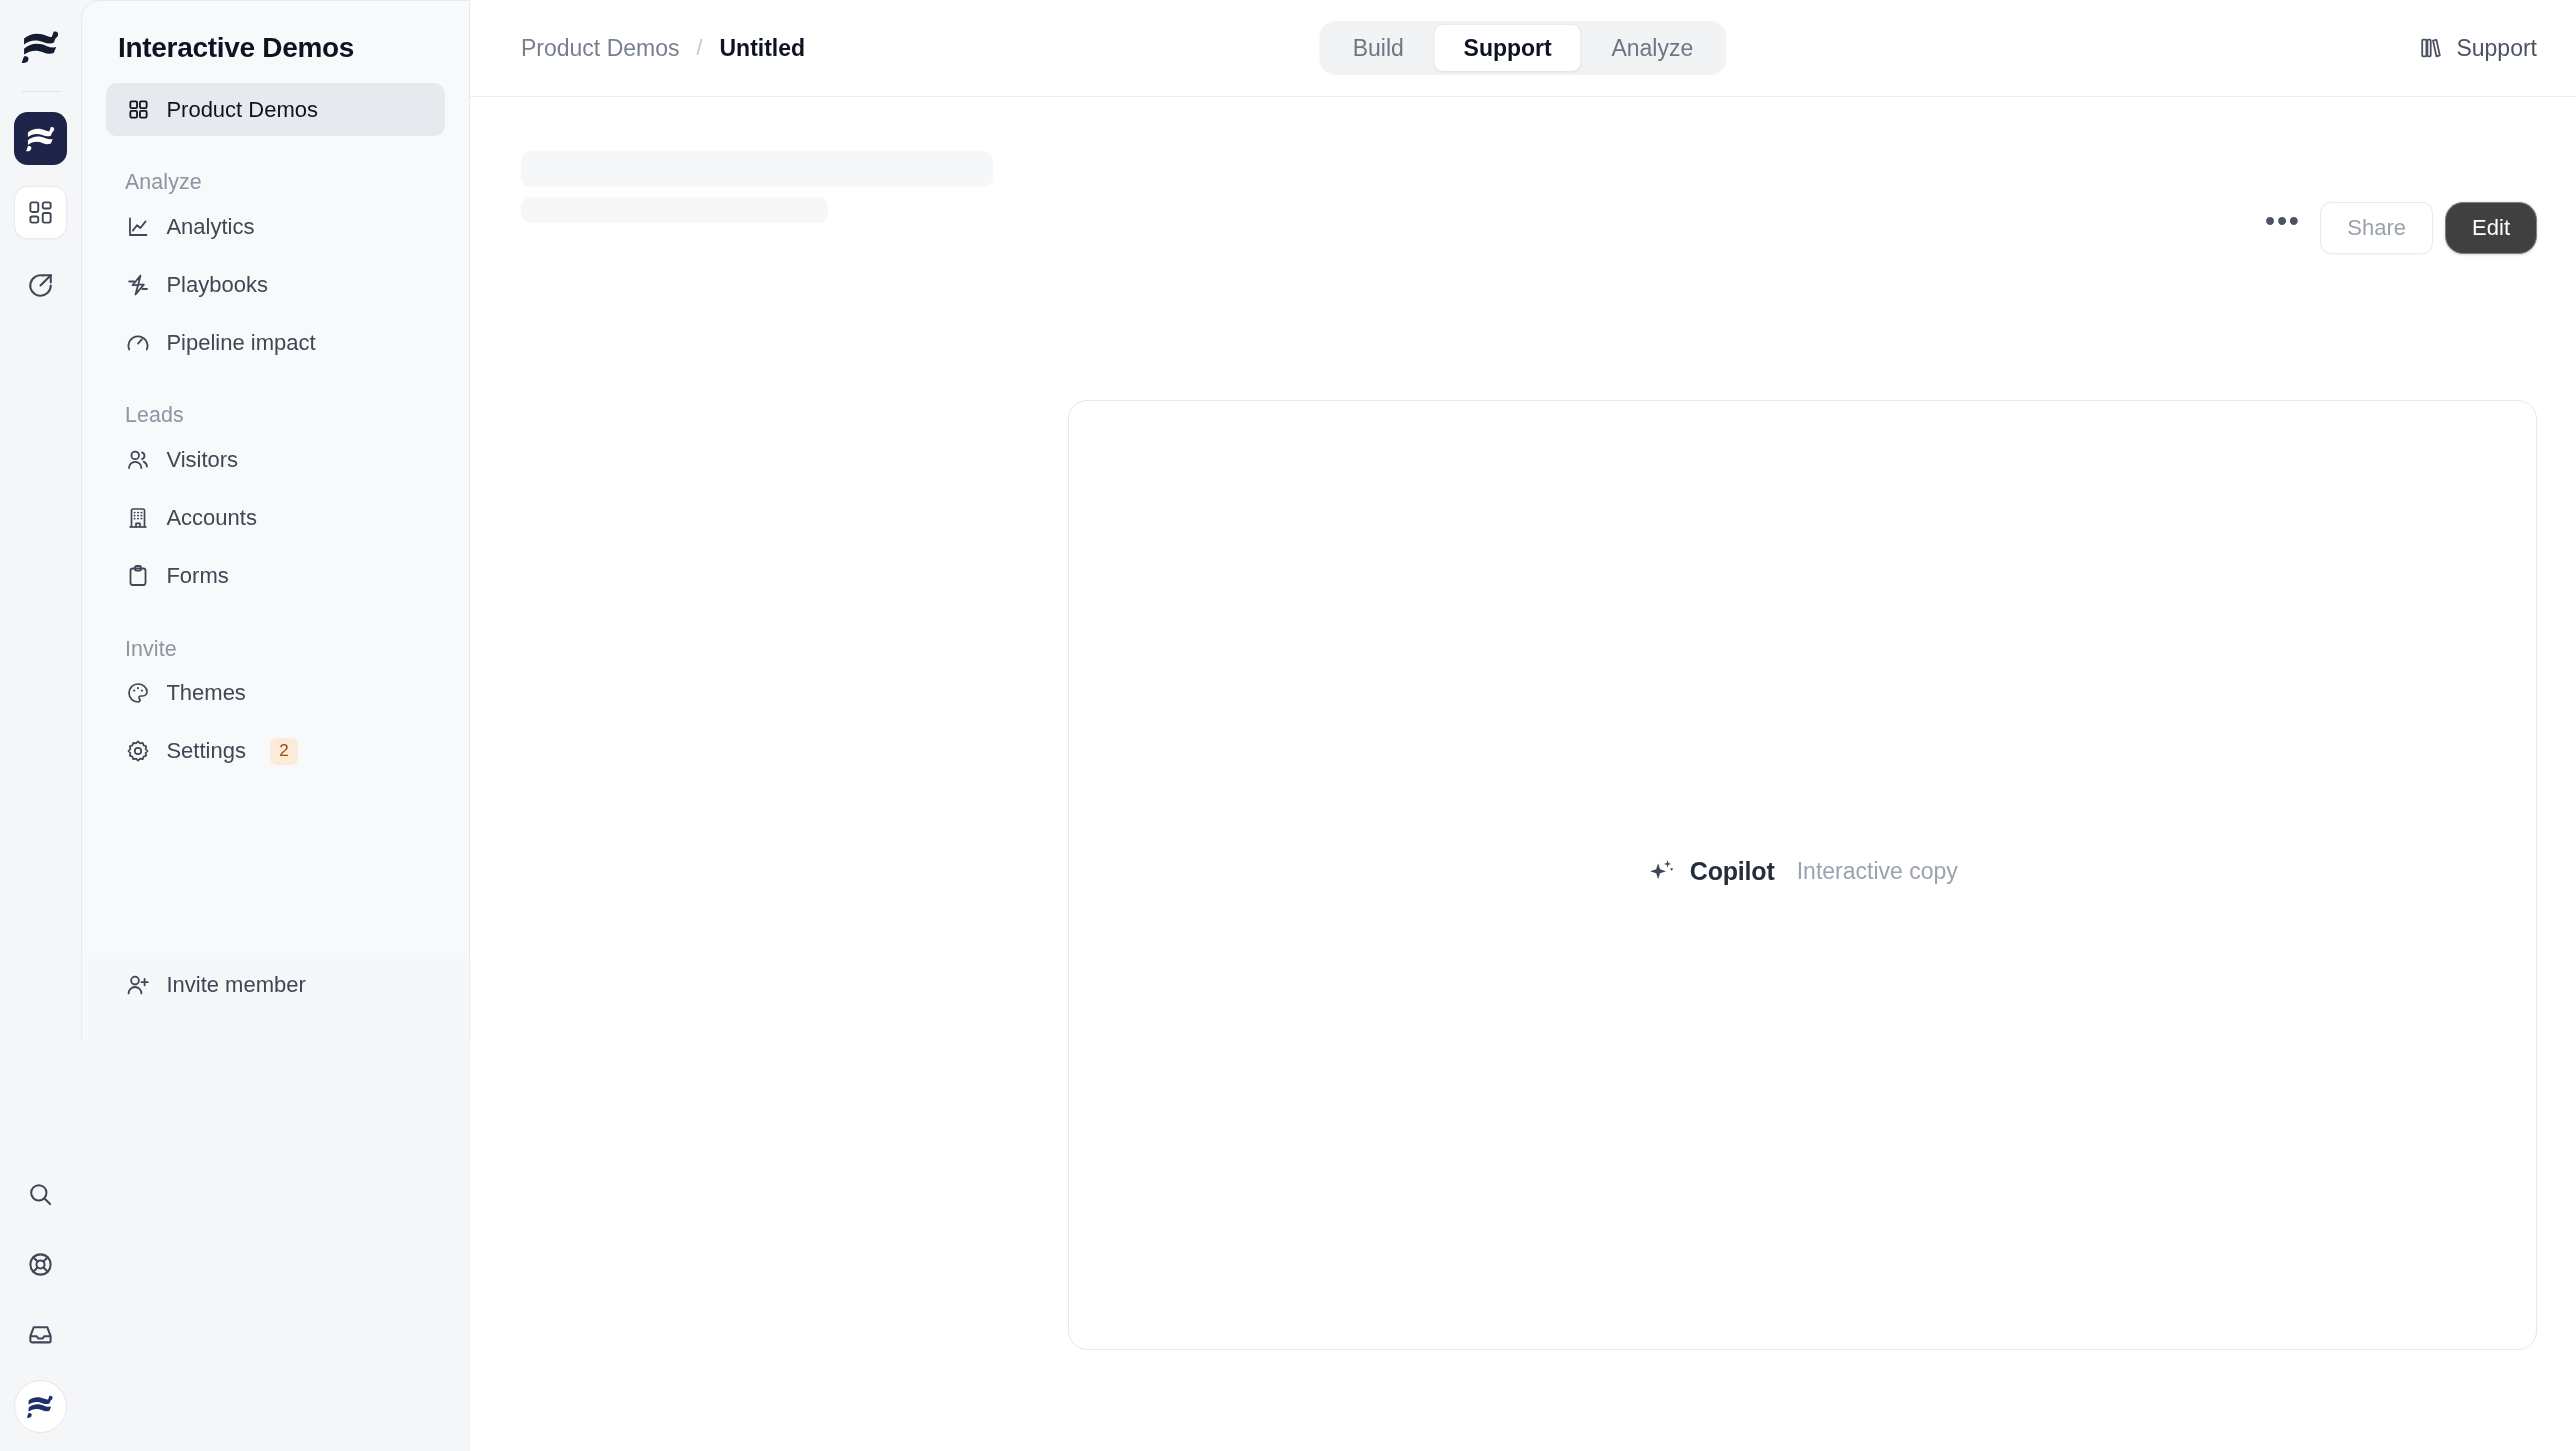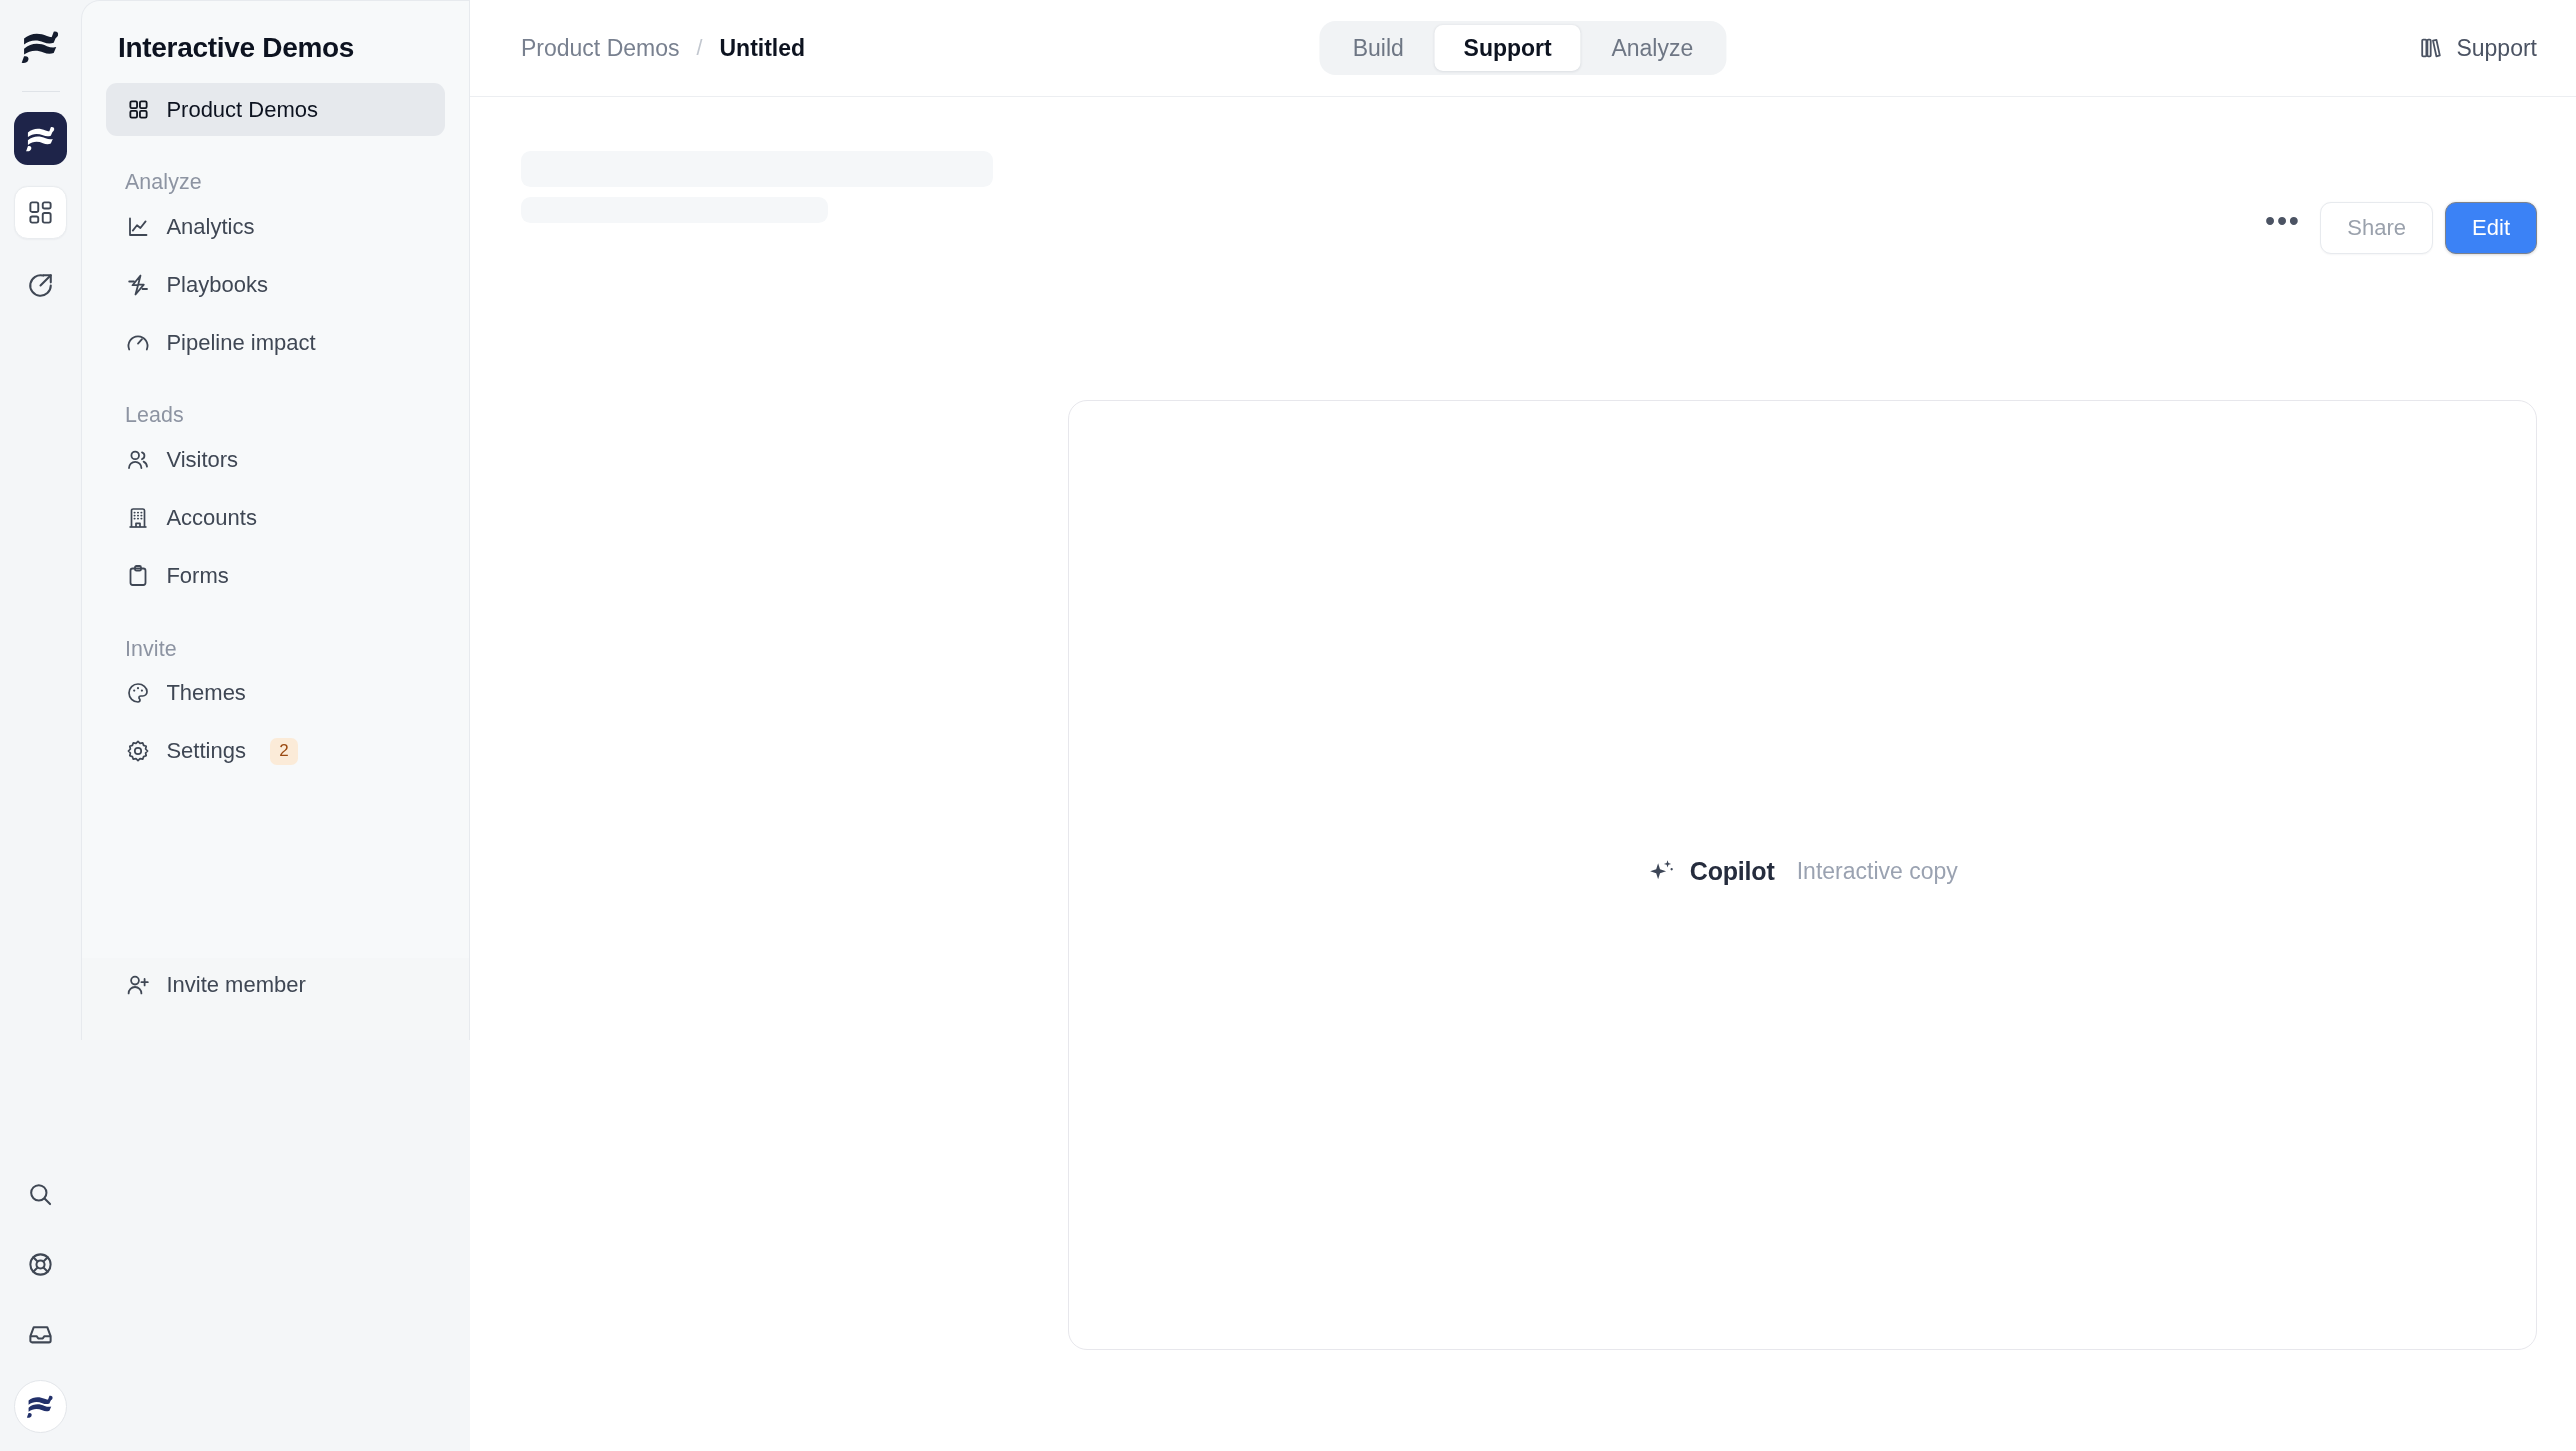--- a/index.html
+++ b/index.html
@@ -298,24 +298,25 @@
     border: 0.9px solid transparent;
     font-family: inherit;
   }
   .btn-share {
     background: #ffffff;
     border-color: #e7eaee;
     color: #9aa1ac;
     box-shadow: 0 0.9px 1.7px rgba(16,24,40,.04);
   }
   .btn-edit {
-    background: #3b82f6;
+    background: #404040;
     color: #ffffff;
     border-color: #7c828d;
     box-shadow: 0 0.9px 2.6px rgba(16,24,40,.16);
+    border-radius: 18px;
   }
 
   .preview-panel {
     position: absolute;
     left: 598px;
     right: 39px;
     top: 303px;
     bottom: 102px;
     border: 0.9px solid #e7e7ec;
     border-radius: 19px;

